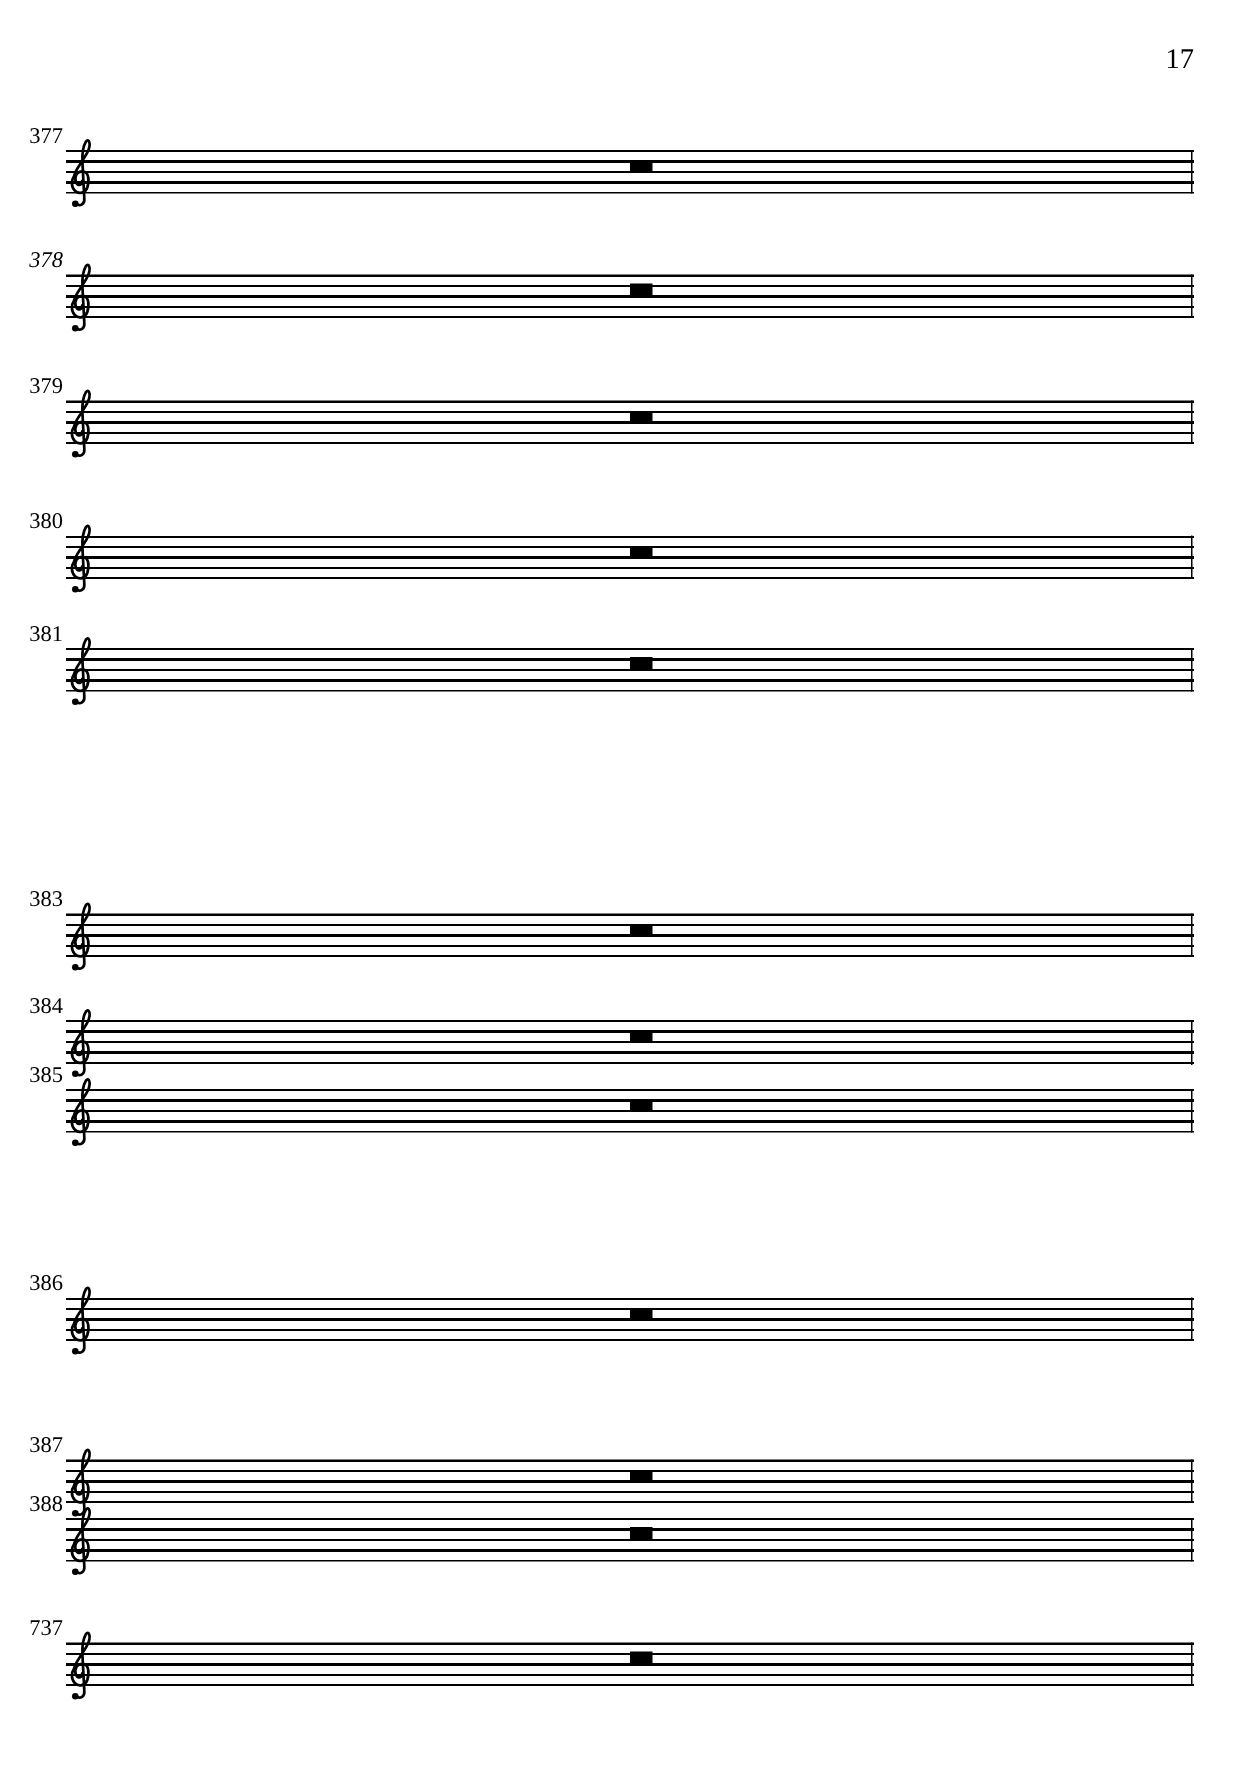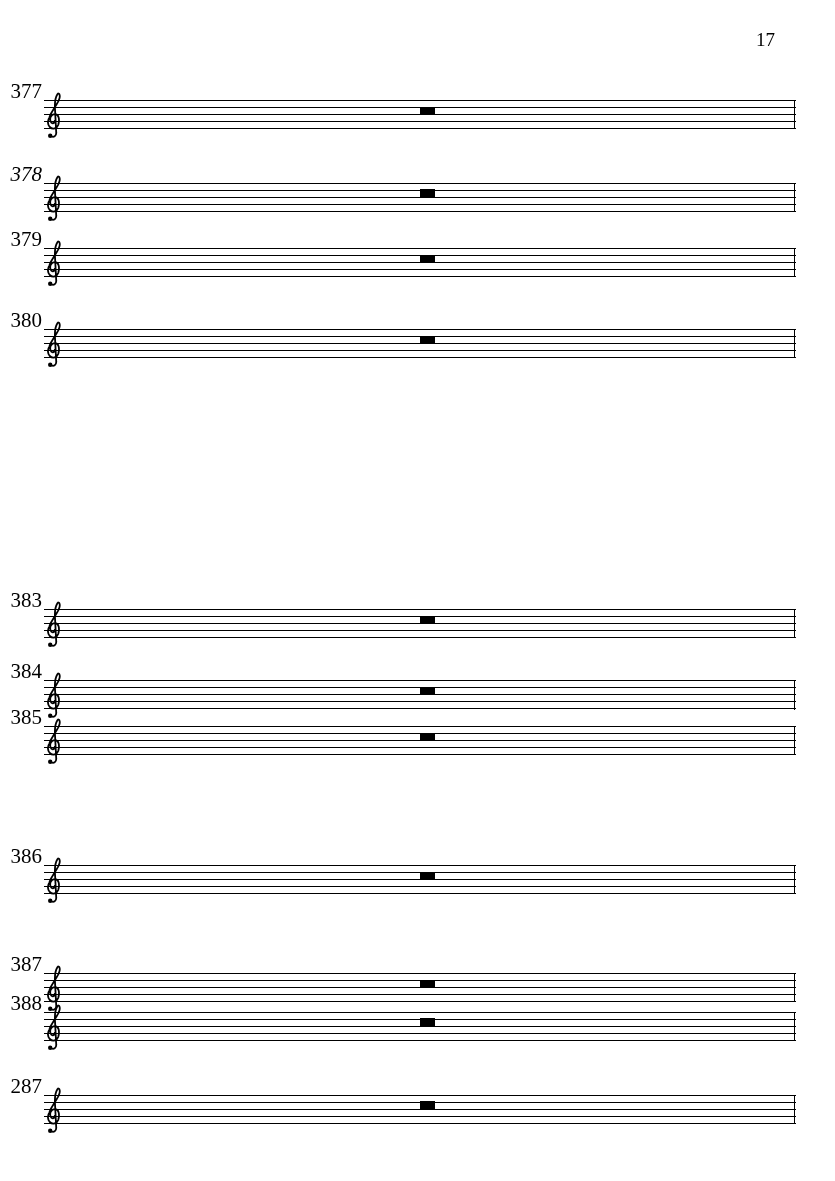--- a/index.html
+++ b/index.html
@@ -14,21 +14,21 @@
     background: #ffffff;
     font-family: "Liberation Serif", serif;
     color: #000000;
     overflow: hidden;
   }
   .page-number {
     position: absolute;
     top: 30px;
     left: 756px;
     width: 40px;
-    text-align: left;
+    text-align: right;
     font-size: 19px;
     line-height: 19px;
     color: #000;
   }
   .systems {
     position: absolute;
     inset: 0;
   }
   
   .system {
@@ -36,21 +36,21 @@
     left: 0;
     width: 835px;
     height: 30px;
   }
   .measure-number {
     position: absolute;
     left: 0;
     top: -15px;
     width: 42px;
     text-align: right;
-    font-size: 21px;
+    font-size: 15px;
     line-height: 13px;
     font-family: "Liberation Serif", serif;
     color: #000;
   }
   .staff-lines {
     position: absolute;
     left: 44px;
     top: 0;
     width: 751.5px;
     height: 29.4px;
@@ -127,21 +127,21 @@
                C 19 97, 30 94, 33 85
                C 37 72, 35 58, 25 58
                C 15 58, 11 68, 14 76
                C 16.5 83, 24 82, 24.5 74" fill="none" stroke="#000000" stroke-width="4.5" stroke-linecap="round"></path>
       <circle cx="13" cy="112" r="5.5" fill="#000000"></circle>
     </svg>
     <div class="whole-rest"></div>
     <div class="barline"></div>
   </div>
 
-  <div class="system" style="top: 248px;">
+  <div class="system" style="top: 267px;">
     <div class="measure-number">379</div>
     <div class="staff-lines"></div>
     <svg class="clef" viewBox="0 0 40 120" preserveAspectRatio="xMidYMid meet" aria-hidden="true">
       <path d="M 13 112
                C 22 118, 29 112, 28 103
                C 27 85, 26 65, 25 45
                C 24 30, 26 16, 31 8
                C 35 3, 38 10, 36.5 17
                C 35 26, 29 33, 25 40
                C 19 50, 13 56, 11 66
@@ -149,21 +149,21 @@
                C 19 97, 30 94, 33 85
                C 37 72, 35 58, 25 58
                C 15 58, 11 68, 14 76
                C 16.5 83, 24 82, 24.5 74" fill="none" stroke="#000000" stroke-width="4.5" stroke-linecap="round"></path>
       <circle cx="13" cy="112" r="5.5" fill="#000000"></circle>
     </svg>
     <div class="whole-rest"></div>
     <div class="barline"></div>
   </div>
 
-  <div class="system" style="top: 329px;">
+  <div class="system" style="top: 357px;">
     <div class="measure-number">380</div>
     <div class="staff-lines"></div>
     <svg class="clef" viewBox="0 0 40 120" preserveAspectRatio="xMidYMid meet" aria-hidden="true">
       <path d="M 13 112
                C 22 118, 29 112, 28 103
                C 27 85, 26 65, 25 45
                C 24 30, 26 16, 31 8
                C 35 3, 38 10, 36.5 17
                C 35 26, 29 33, 25 40
                C 19 50, 13 56, 11 66
@@ -171,20 +171,41 @@
                C 19 97, 30 94, 33 85
                C 37 72, 35 58, 25 58
                C 15 58, 11 68, 14 76
                C 16.5 83, 24 82, 24.5 74" fill="none" stroke="#000000" stroke-width="4.5" stroke-linecap="round"></path>
       <circle cx="13" cy="112" r="5.5" fill="#000000"></circle>
     </svg>
     <div class="whole-rest"></div>
     <div class="barline"></div>
   </div>
 
+  <div class="system" style="top: 431.6px;">
+    <div class="measure-number">381</div>
+    <div class="staff-lines"></div>
+    <svg class="clef" viewBox="0 0 40 120" preserveAspectRatio="xMidYMid meet" aria-hidden="true">
+      <path d="M 13 112
+               C 22 118, 29 112, 28 103
+               C 27 85, 26 65, 25 45
+               C 24 30, 26 16, 31 8
+               C 35 3, 38 10, 36.5 17
+               C 35 26, 29 33, 25 40
+               C 19 50, 13 56, 11 66
+               C 6 73, 6 84, 12 90
+               C 19 97, 30 94, 33 85
+               C 37 72, 35 58, 25 58
+               C 15 58, 11 68, 14 76
+               C 16.5 83, 24 82, 24.5 74" fill="none" stroke="#000000" stroke-width="4.5" stroke-linecap="round"></path>
+      <circle cx="13" cy="112" r="5.5" fill="#000000"></circle>
+    </svg>
+    <div class="whole-rest"></div>
+    <div class="barline"></div>
+  </div>
 
 
   <div class="system" style="top: 609px; padding-left: 32px;">
     <div class="measure-number">383</div>
     <div class="staff-lines"></div>
     <svg class="clef" viewBox="0 0 40 120" preserveAspectRatio="xMidYMid meet" aria-hidden="true">
       <path d="M 13 112
                C 22 118, 29 112, 28 103
                C 27 85, 26 65, 25 45
                C 24 30, 26 16, 31 8
@@ -306,21 +327,21 @@
                C 37 72, 35 58, 25 58
                C 15 58, 11 68, 14 76
                C 16.5 83, 24 82, 24.5 74" fill="none" stroke="#000000" stroke-width="4.5" stroke-linecap="round"></path>
       <circle cx="13" cy="112" r="5.5" fill="#000000"></circle>
     </svg>
     <div class="whole-rest"></div>
     <div class="barline"></div>
   </div>
 
   <div class="system" style="top: 1094.8px;">
-    <div class="measure-number">287</div>
+    <div class="measure-number">737</div>
     <div class="staff-lines"></div>
     <svg class="clef" viewBox="0 0 40 120" preserveAspectRatio="xMidYMid meet" aria-hidden="true">
       <path d="M 13 112
                C 22 118, 29 112, 28 103
                C 27 85, 26 65, 25 45
                C 24 30, 26 16, 31 8
                C 35 3, 38 10, 36.5 17
                C 35 26, 29 33, 25 40
                C 19 50, 13 56, 11 66
                C 6 73, 6 84, 12 90

